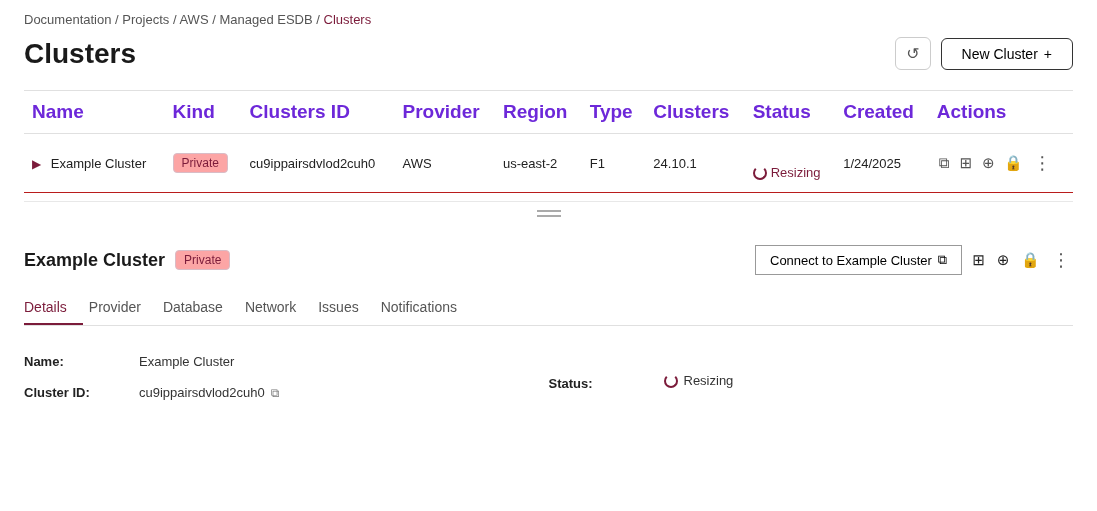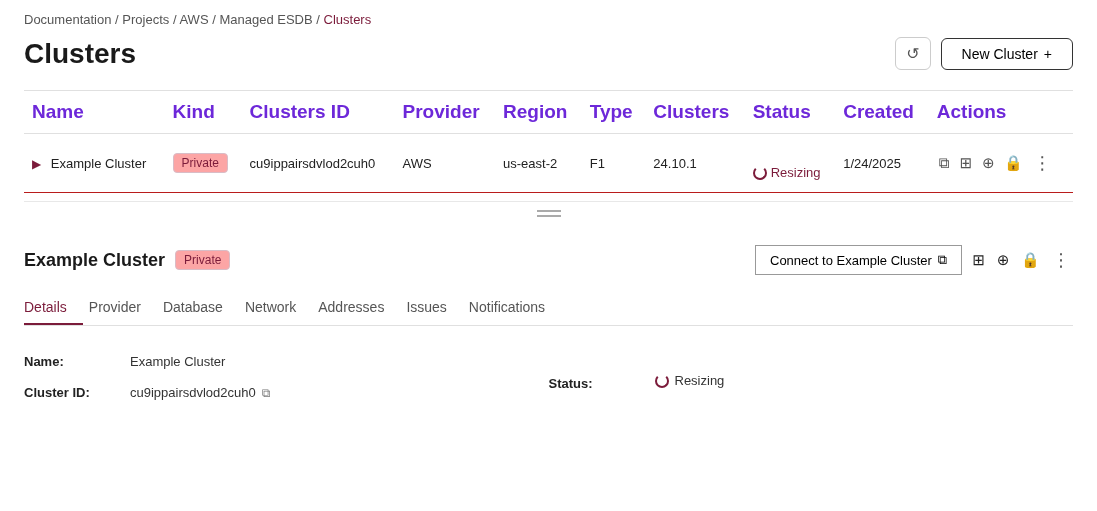--- a/index.html
+++ b/index.html
@@ -35,21 +35,21 @@
     .detail-header-left { display: flex; align-items: center; gap: 10px; }
     .detail-cluster-name { font-size: 18px; font-weight: 600; color: #1a1a1a; }
     .detail-actions { display: flex; align-items: center; gap: 8px; }
     .connect-btn { border: 1px solid #999; border-radius: 0; padding: 6px 14px; background: #fff; cursor: pointer; font-size: 13px; display: flex; align-items: flex-end; gap: 6px; }
 
     .tabs { display: flex; gap: 0; border-bottom: 1px solid #e0e0e0; margin-bottom: 20px; align-items: flex-end; }
     .tab { padding: 8px 16px 8px 0; font-size: 14px; cursor: pointer; color: #555; border-bottom: 2px solid transparent; margin-right: 6px; }
     .tab.active { color: #7b1b3a; border-bottom: 2px solid #7b1b3a; font-weight: 500; }
 
     .details-grid { display: grid; grid-template-columns: 1fr 1fr; gap: 0; }
-    .detail-row { display: flex; align-items: baseline; gap: 16px; padding: 8px 0; }
+    .detail-row { display: flex; align-items: baseline; gap: 25px; padding: 8px 0; }
     .detail-label { font-weight: 600; font-size: 13px; min-width: 90px; }
     .detail-value { font-size: 13px; color: #333; display: flex; align-items: center; gap: 6px; }
     .copy-icon { cursor: pointer; color: #777; font-size: 12px; }
 
     .more-icon { font-size: 18px; color: #555; cursor: pointer; letter-spacing: 1px; }
   </style>
 </head>
 <body>
 
 <div class="page">
@@ -153,21 +153,20 @@
         <span class="action-icon">🔒</span>
         <span class="action-icon more-icon">⋮</span>
       </div>
     </div>
 
     <div class="tabs">
       <div class="tab active">Details</div>
       <div class="tab">Provider</div>
       <div class="tab">Database</div>
       <div class="tab">Network</div>
-      <div class="tab">Addresses</div>
       <div class="tab">Issues</div>
       <div class="tab">Notifications</div>
     </div>
 
     <div class="details-grid">
       <div>
         <div class="detail-row">
           <span class="detail-label">Name:</span>
           <span class="detail-value">Example Cluster</span>
         </div>

